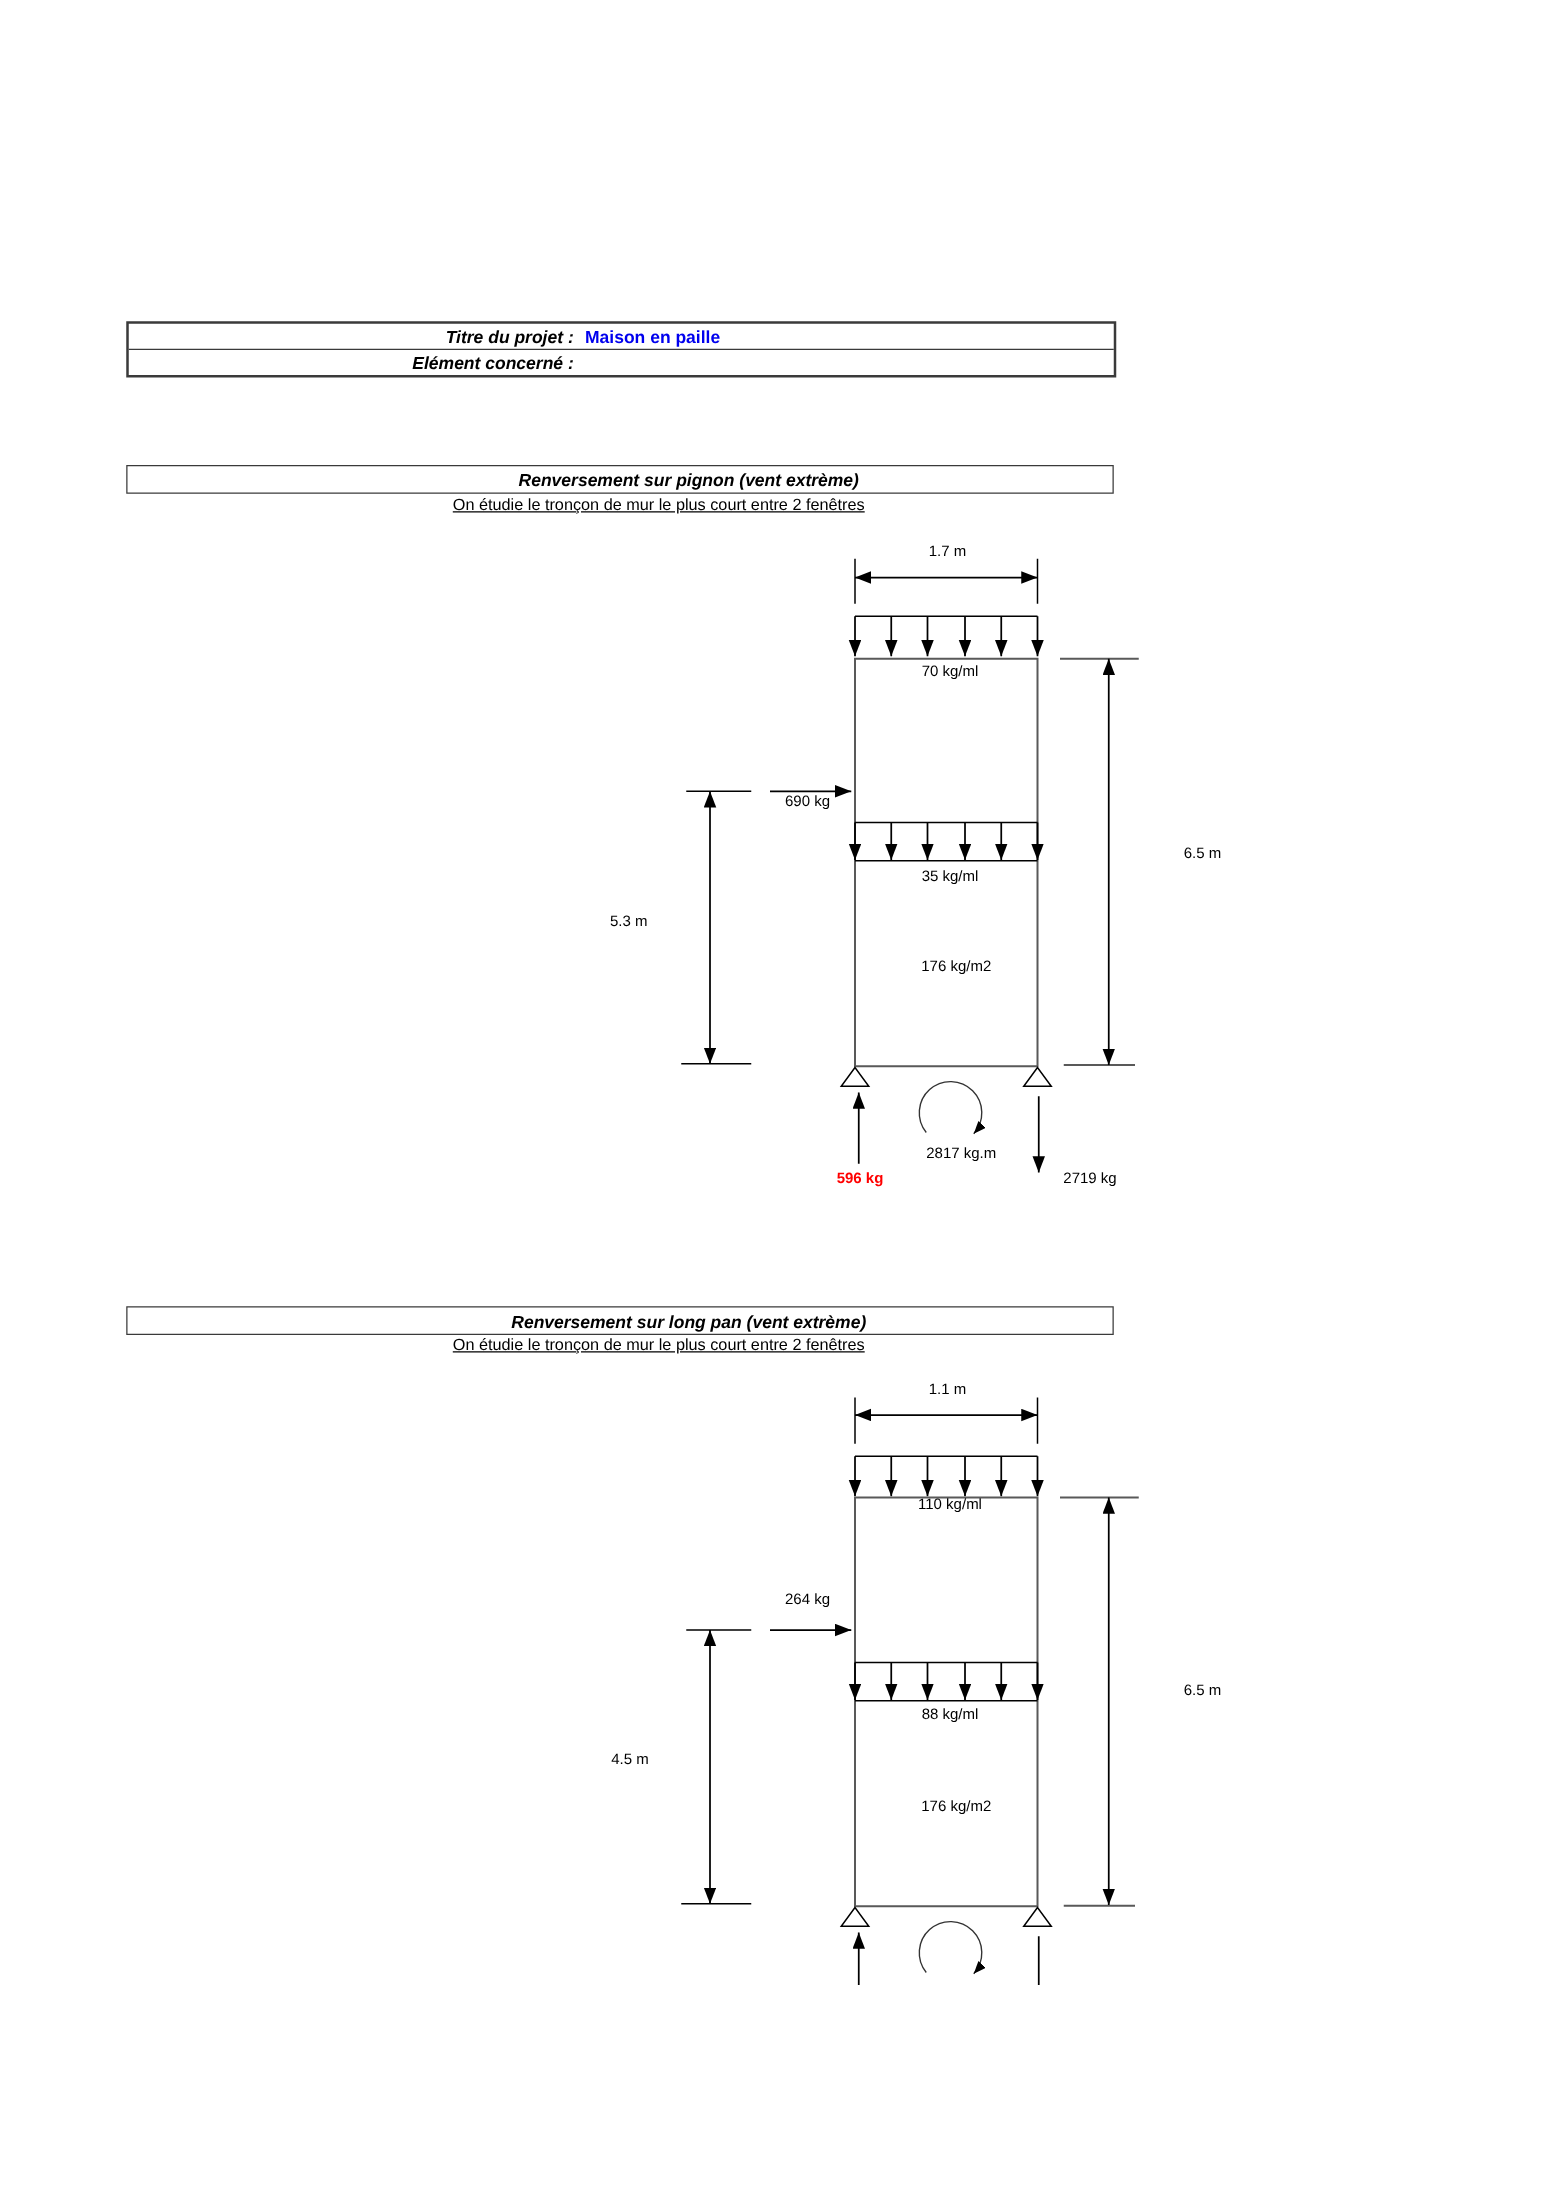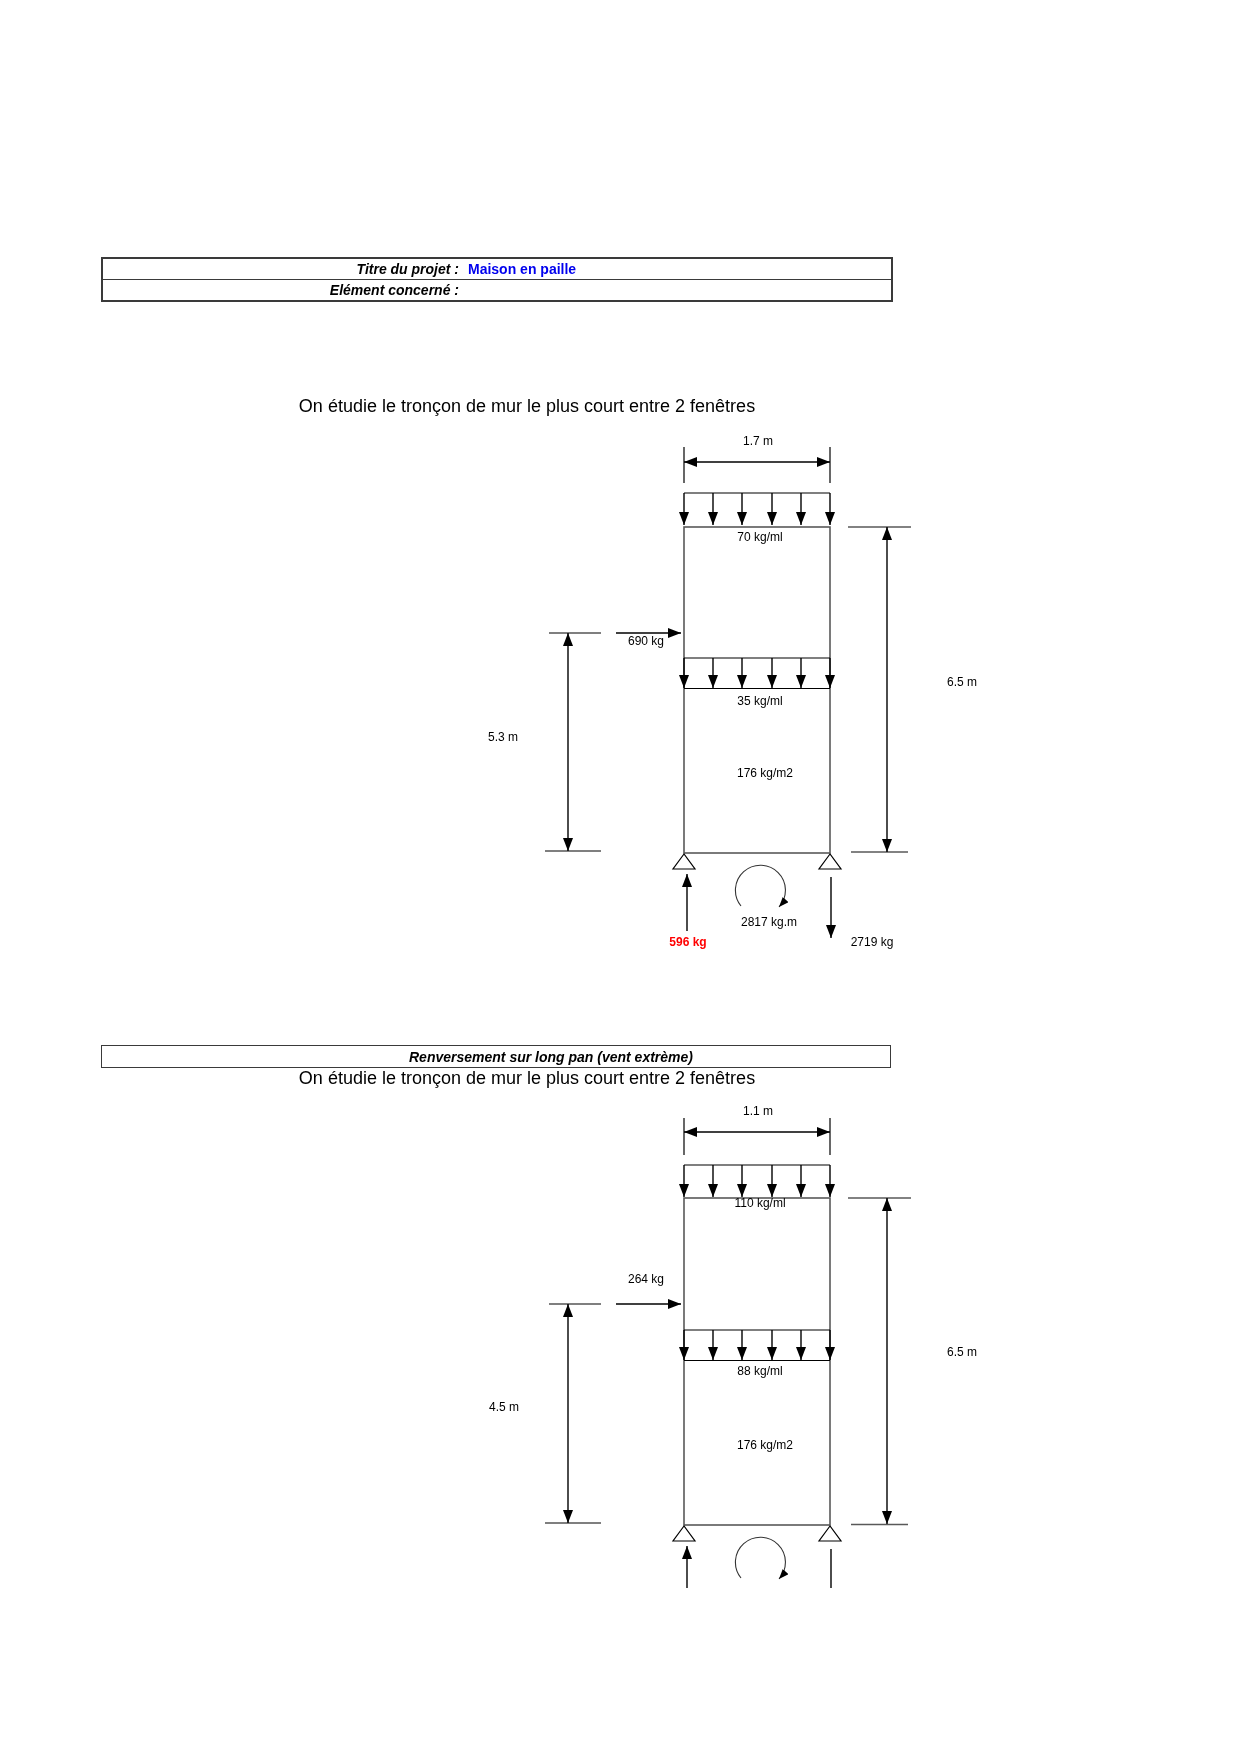--- a/index.html
+++ b/index.html
@@ -12,21 +12,21 @@
   .pt-row{display:flex;height:20px;align-items:center;}
   .pt-row + .pt-row{border-top:1px solid #3a3a3a;}
   .pt-label{width:340px;text-align:right;font-size:14px;font-weight:bold;font-style:italic;white-space:nowrap;padding-left:16px;}
   .pt-value{padding-left:9px;font-size:14px;font-weight:bold;white-space:nowrap;
             color:var(--accent_blue,#0000ee);}
 
   
   .section-box{position:absolute;left:101px;width:788px;height:21px;border:1.5px solid #3a3a3a;background:#fff;}
   .section-title{position:absolute;left:449px;top:50%;transform:translate(-50%,-50%);
                  font-size:14px;font-weight:bold;font-style:italic;white-space:nowrap;}
-  .subtitle{position:absolute;transform:translateX(-50%);font-size:18px;white-space:nowrap;}
+  .subtitle{position:absolute;transform:translateX(-50%);font-size:13px;white-space:nowrap;text-decoration:underline;}
 
   
   .lbl{position:absolute;transform:translate(-50%,-50%);font-size:12px;white-space:nowrap;background:transparent;}
   .lbl.red{color:var(--accent_red,#ff0000);font-weight:bold;}
 </style>
 </head>
 <body>
 
 <div class="page">
 
@@ -153,20 +153,23 @@
     <div class="pt-row">
       <div class="pt-label">Titre du projet :</div>
       <div class="pt-value">Maison en paille</div>
     </div>
     <div class="pt-row">
       <div class="pt-label">Elément concerné :</div>
       <div class="pt-value"></div>
     </div>
   </div>
 
+  <div class="section-box" style="top:372px;">
+    <div class="section-title">Renversement sur pignon (vent extrème)</div>
+  </div>
   <div class="subtitle" style="left:527px;top:396px;">On étudie le tronçon de mur le plus court entre 2 fenêtres</div>
 
   <div class="lbl" style="left:758px;top:441px;">1.7 m</div>
   <div class="lbl" style="left:760px;top:537px;">70 kg/ml</div>
   <div class="lbl" style="left:646px;top:641px;">690 kg</div>
   <div class="lbl" style="left:760px;top:701px;">35 kg/ml</div>
   <div class="lbl" style="left:765px;top:773px;">176 kg/m2</div>
   <div class="lbl" style="left:503px;top:737px;">5.3 m</div>
   <div class="lbl" style="left:962px;top:682px;">6.5 m</div>
   <div class="lbl" style="left:769px;top:922px;">2817 kg.m</div>

